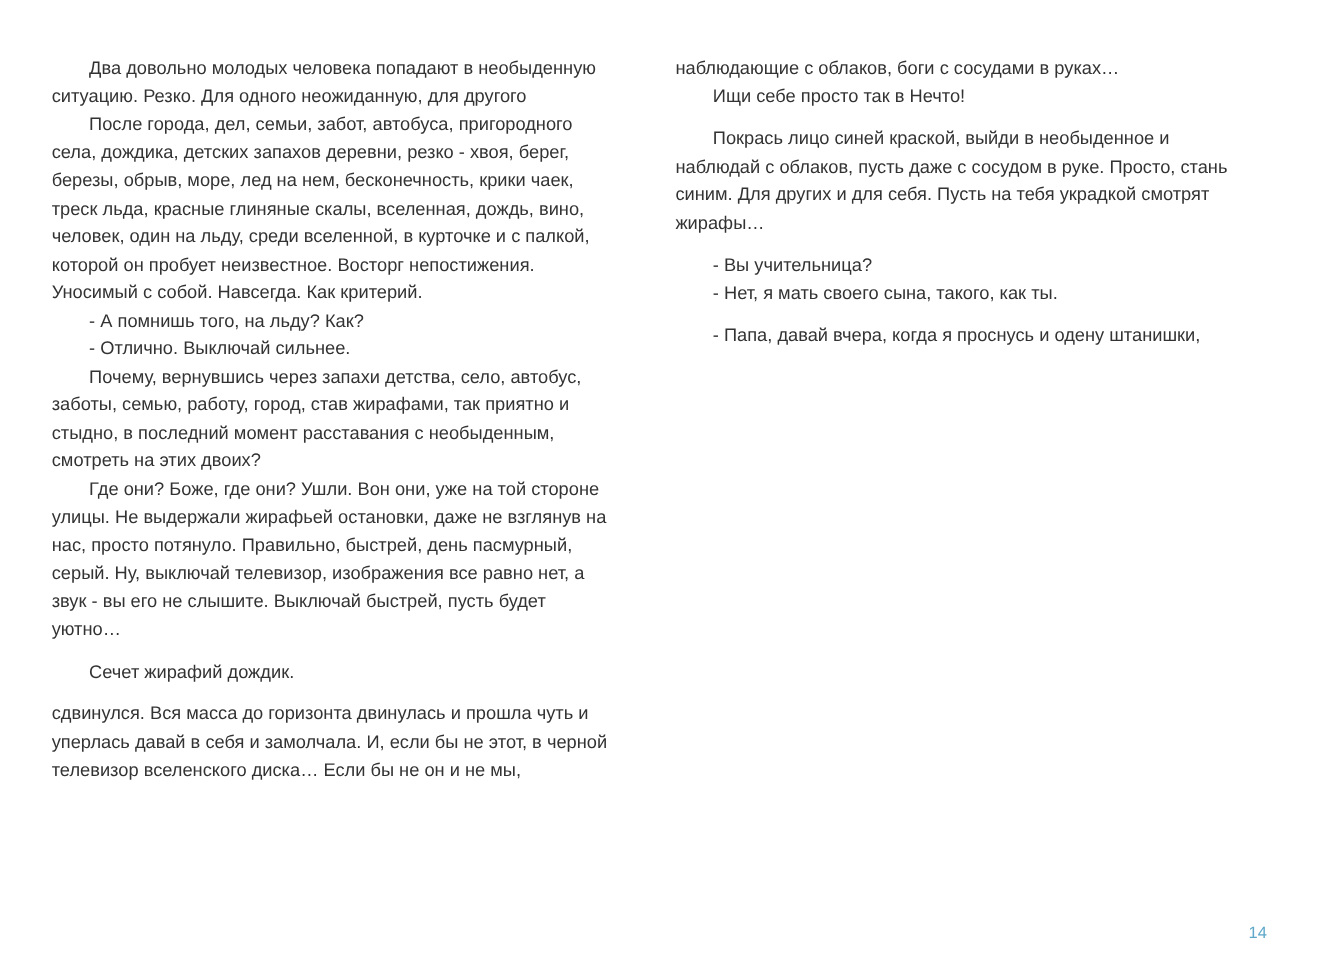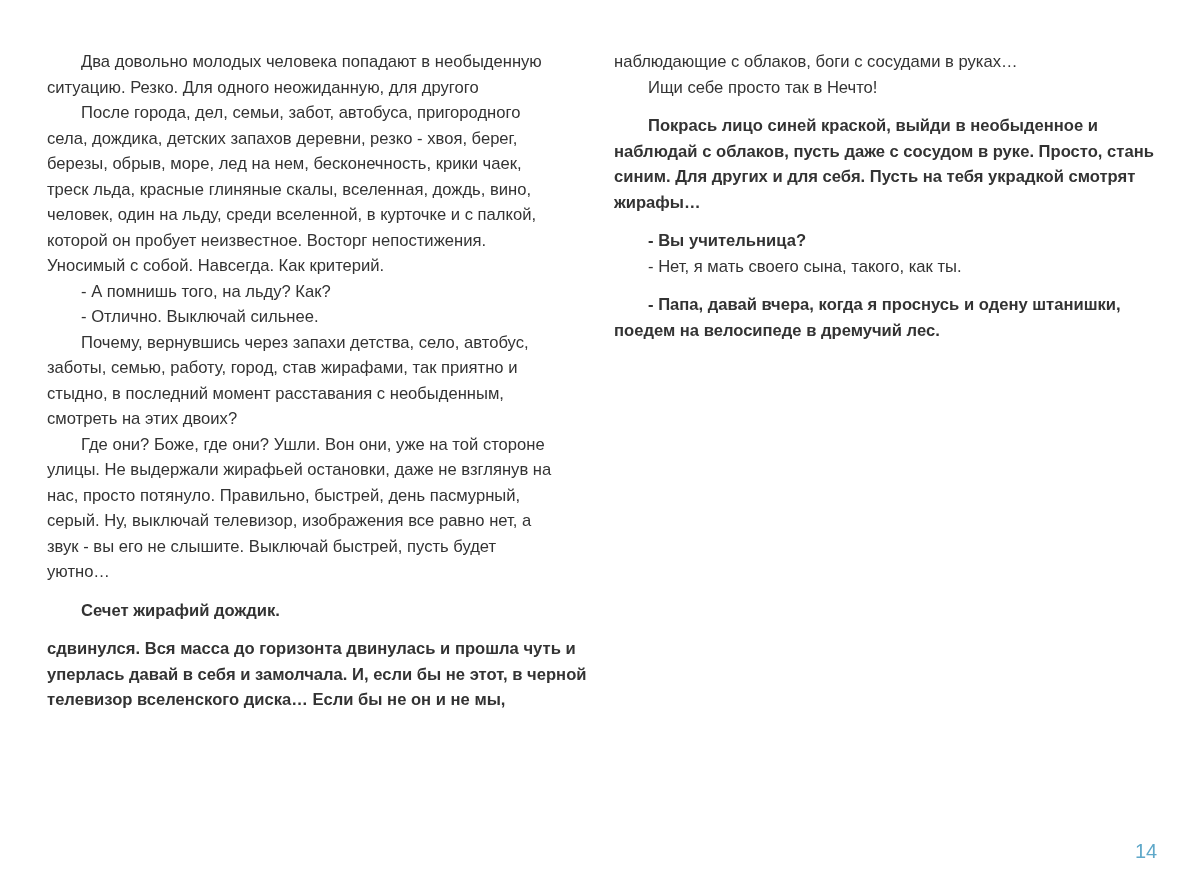--- a/index.html
+++ b/index.html
@@ -28,27 +28,27 @@
       font-size: 16.6px;
       line-height: 25.5px;
     }
     .col-left { left: 47px; }
     .col-right { left: 614px; width: 540px; }
     .para {
       margin: 0;
       padding: 0;
     }
     .indent { text-indent: 34px; }
-    .gap { margin-top: 13px; font-weight: bold; }
+    .gap { margin-top: 13px; }
     .line { display: block; white-space: nowrap; }
     .page-number {
       position: absolute;
       left: 1135px;
       top: 840px;
-      font-size: 20px;
+      font-size: 15px;
       color: #5fa8c9;
     }
   </style>
 </head>
 <body>
 
 <div class="page">
   <div class="column col-left">
       <p class="para">
         <span class="line indent">Два довольно молодых человека попадают в необыденную</span>
@@ -106,17 +106,16 @@
         <span class="line">жирафы…</span>
       </p>
       <p class="para gap">
         <span class="line indent">- Вы учительница?</span>
       </p>
       <p class="para">
         <span class="line indent">- Нет, я мать своего сына, такого, как ты.</span>
       </p>
       <p class="para gap">
         <span class="line indent">- Папа, давай вчера, когда я проснусь и одену штанишки,</span>
-        <span class="line">поедем на велосипеде в дремучий лес.</span>
       </p>
     </div>
   <div class="page-number">14</div>
 </div>
 
 </body></html>

